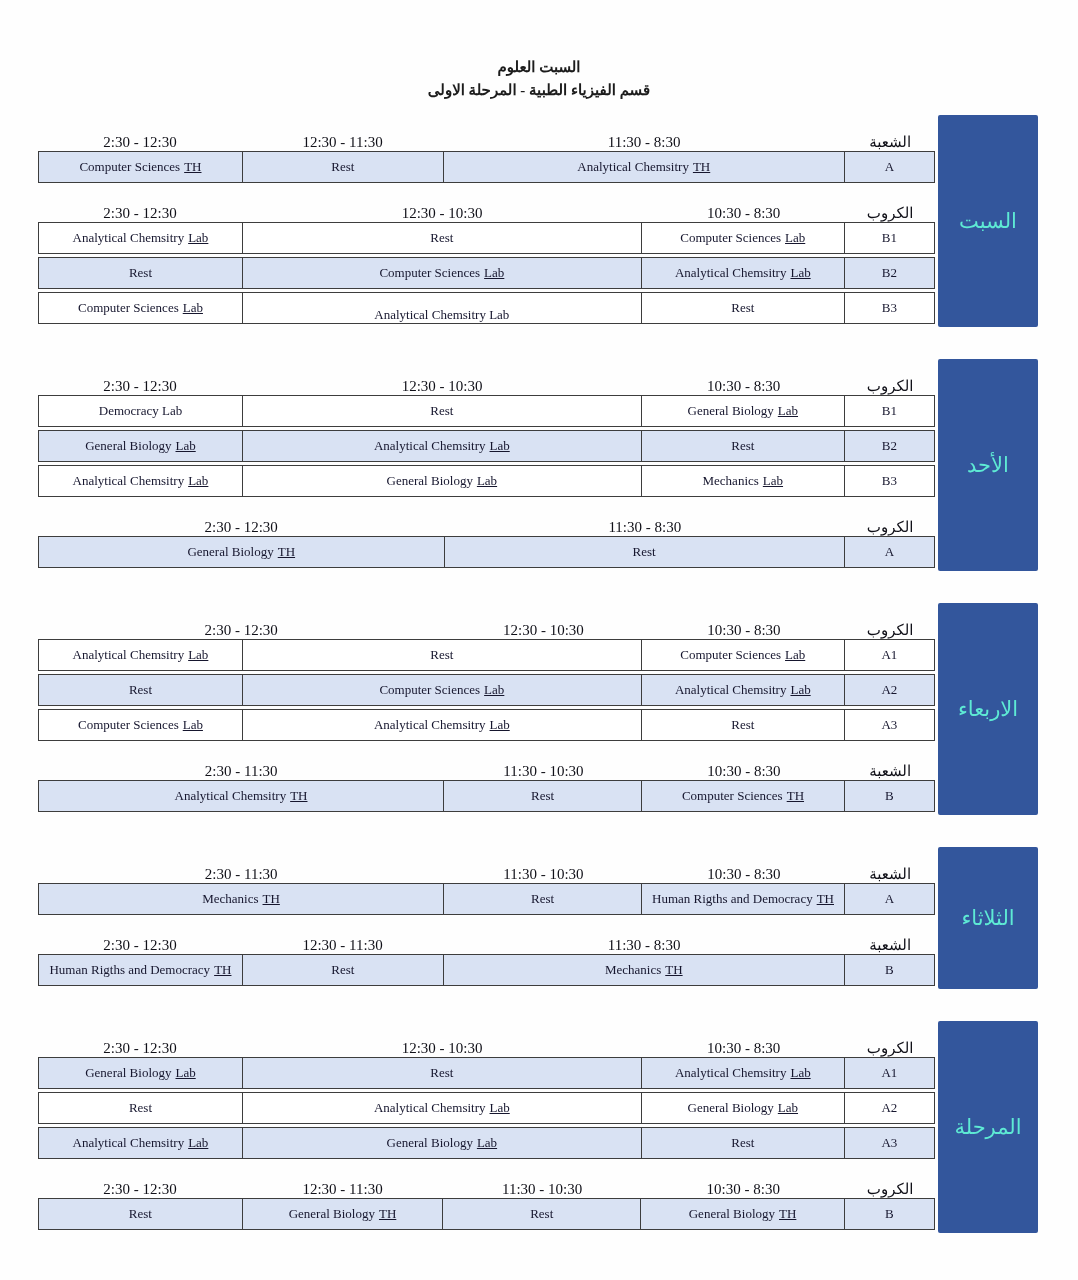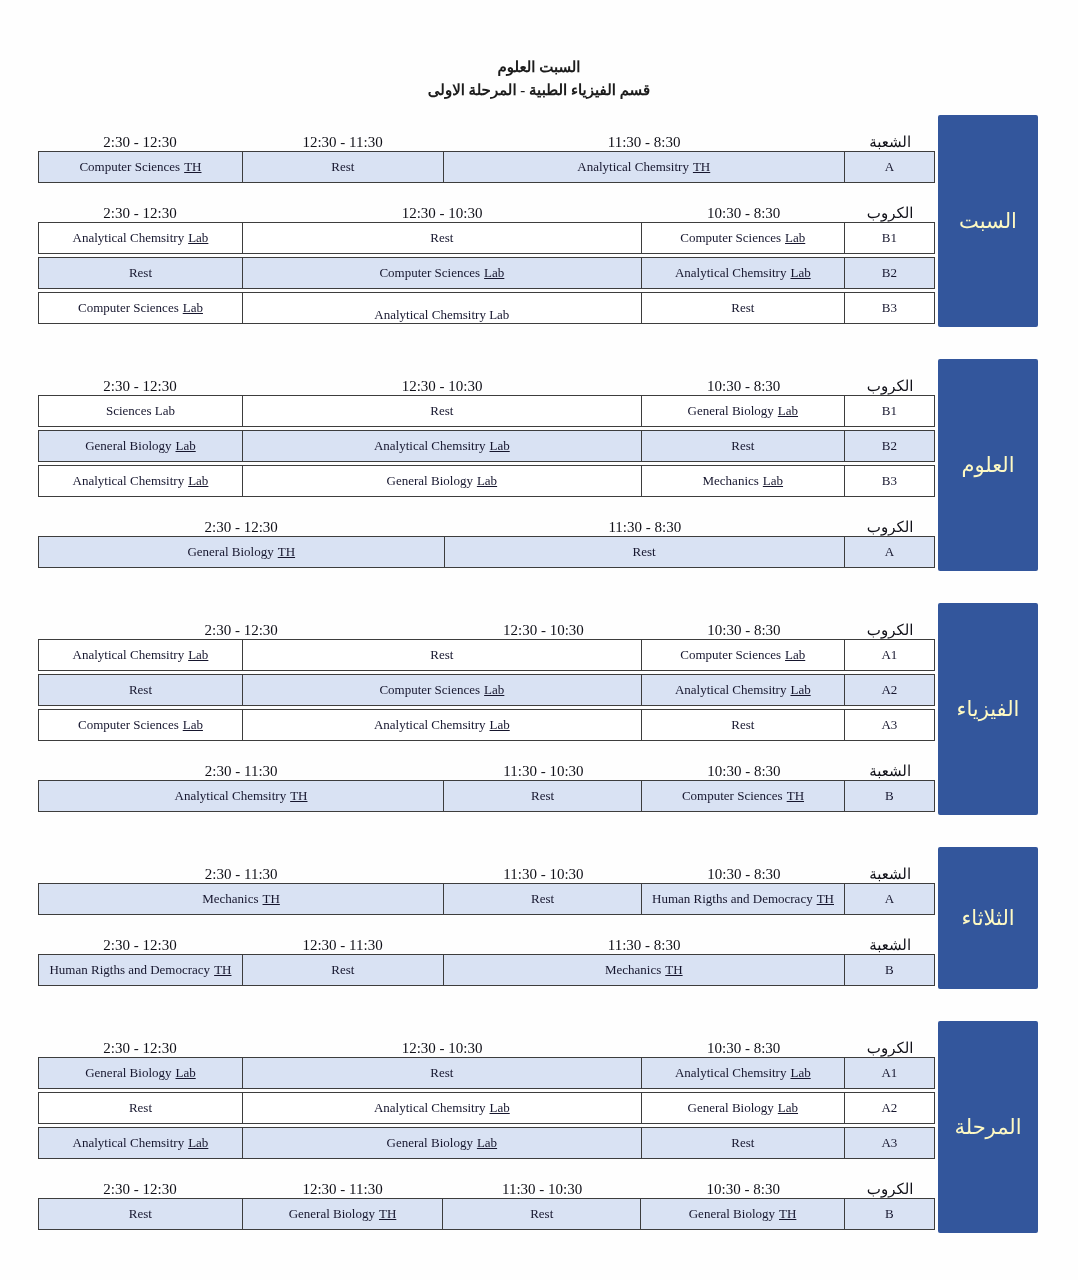--- a/index.html
+++ b/index.html
@@ -18,21 +18,21 @@
   .titles{padding-top:58px;text-align:center;}
   .title{font-size:15px;font-weight:700;color:#1c1c1c;direction:rtl;}
   .subtitle{font-size:15px;font-weight:700;color:#1c1c1c;direction:rtl;margin-top:5px;}
   .sections{margin-top:16px;}
   .section{display:flex;align-items:stretch;margin-left:38px;margin-right:40px;}
   .section + .section{margin-top:32px;}
   .table-area{flex:1;min-width:0;display:flex;flex-direction:column;justify-content:flex-start;}
   .day-block{
     flex:0 0 100px;margin-left:3px;background:var(--blue);
     display:flex;align-items:center;justify-content:center;
-    color:#fef9c3;font-size:21px;border-radius:2px;direction:rtl;
+    color:#5eead4;font-size:21px;border-radius:2px;direction:rtl;
   }
   .h-row{display:flex;align-items:flex-end;height:36px;}
   .h-cell{
     text-align:center;font-size:15px;color:#101018;
     white-space:nowrap;overflow:visible;
   }
   .t-row{
     display:flex;height:32px;border:1.5px solid var(--border);
     margin-bottom:3px;background:#ffffff;
   }
@@ -136,21 +136,21 @@
       <div class="section">
         <div class="table-area">
           <div class="h-row">
             <div class="h-cell" style="flex: 22.75 1 0%;"><span>2:30 - 12:30</span></div>
             <div class="h-cell" style="flex: 44.6 1 0%;"><span>12:30 - 10:30</span></div>
             <div class="h-cell" style="flex: 22.65 1 0%;"><span>10:30 - 8:30</span></div>
             <div class="h-cell" style="flex: 10 1 0%;"><span>الكروب</span></div>
           </div>
           <div class="t-row">
             <div class="t-cell" style="flex: 22.75 1 0%;">
-              <span>Sciences Lab</span>
+              <span>Democracy Lab</span>
             </div>
             <div class="t-cell" style="flex: 44.6 1 0%;">
               <span>Rest</span>
             </div>
             <div class="t-cell" style="flex: 22.65 1 0%;">
               <span>General Biology</span>
               <span class="u">Lab</span>
             </div>
             <div class="t-cell" style="flex: 10 1 0%;">
               <span>B1</span>
@@ -200,21 +200,21 @@
               <span class="u">TH</span>
             </div>
             <div class="t-cell" style="flex: 44.7 1 0%;">
               <span>Rest</span>
             </div>
             <div class="t-cell" style="flex: 10 1 0%;">
               <span>A</span>
             </div>
           </div>
         </div>
-        <div class="day-block">العلوم</div>
+        <div class="day-block">الأحد</div>
       </div>
       <div class="section">
         <div class="table-area">
           <div class="h-row">
             <div class="h-cell" style="flex: 45.3 1 0%;"><span>2:30 - 12:30</span></div>
             <div class="h-cell" style="flex: 22.1 1 0%;"><span>12:30 - 10:30</span></div>
             <div class="h-cell" style="flex: 22.6 1 0%;"><span>10:30 - 8:30</span></div>
             <div class="h-cell" style="flex: 10 1 0%;"><span>الكروب</span></div>
           </div>
           <div class="t-row">
@@ -281,21 +281,21 @@
             </div>
             <div class="t-cell" style="flex: 22.6 1 0%;">
               <span>Computer Sciences</span>
               <span class="u">TH</span>
             </div>
             <div class="t-cell" style="flex: 10 1 0%;">
               <span>B</span>
             </div>
           </div>
         </div>
-        <div class="day-block">الفيزياء</div>
+        <div class="day-block">الاربعاء</div>
       </div>
       <div class="section">
         <div class="table-area">
           <div class="h-row">
             <div class="h-cell" style="flex: 45.3 1 0%;"><span>2:30 - 11:30</span></div>
             <div class="h-cell" style="flex: 22.1 1 0%;"><span>11:30 - 10:30</span></div>
             <div class="h-cell" style="flex: 22.6 1 0%;"><span>10:30 - 8:30</span></div>
             <div class="h-cell" style="flex: 10 1 0%;"><span>الشعبة</span></div>
           </div>
           <div class="t-row shaded">

